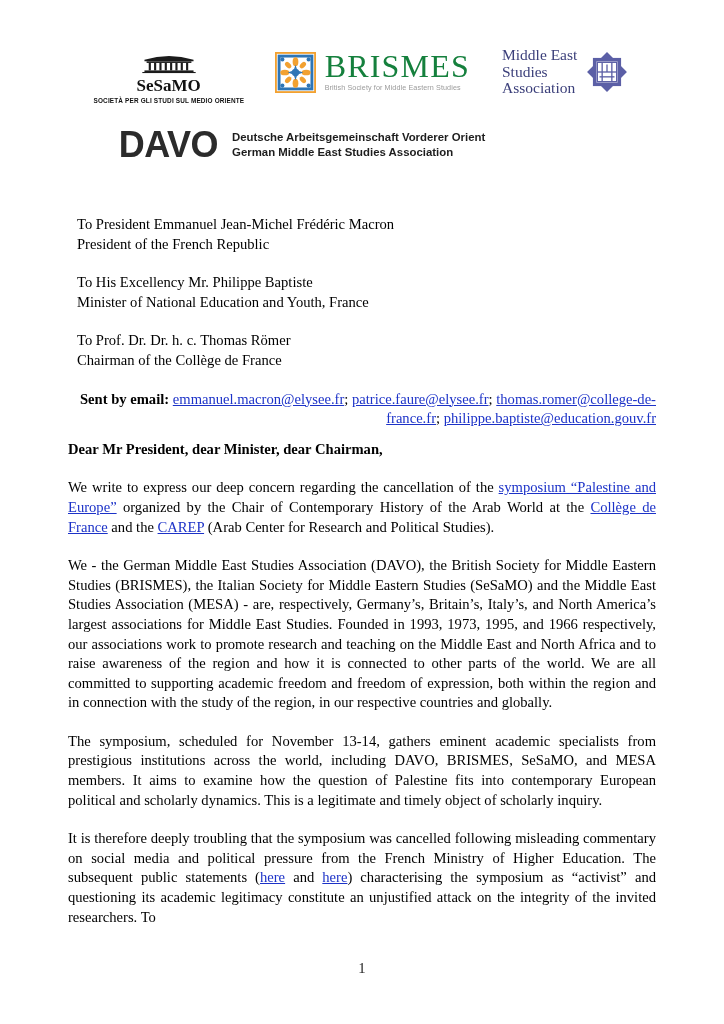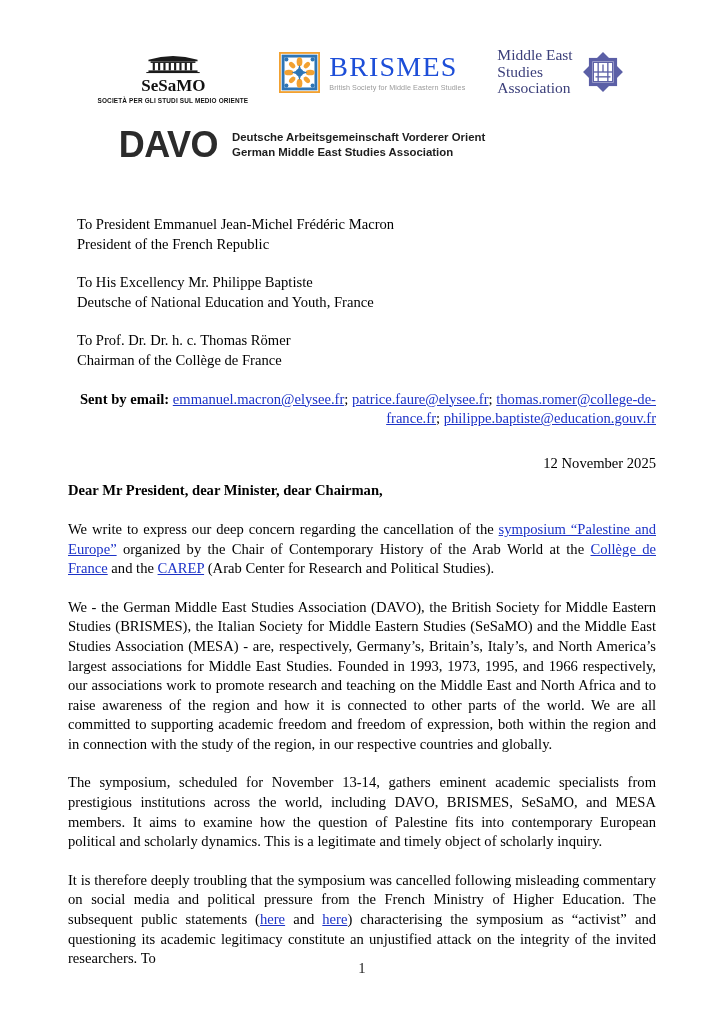--- a/index.html
+++ b/index.html
@@ -66,24 +66,24 @@
   .brismes {
     display: flex;
     align-items: center;
     gap: 9px;
     height: 56px;
   }
   .brismes-tile { flex: 0 0 auto; display:block; }
   .brismes-text { display: flex; flex-direction: column; justify-content: center; }
   .brismes-word {
     font-family: "Liberation Serif", serif;
-    font-size: 28px;
+    font-size: 32px;
     line-height: 31px;
     letter-spacing: 1.2px;
-    color: #1d4ed8;
+    color: #15803d;
   }
   .brismes-sub {
     font-family: Liberation Sans, sans-serif;
     font-size: 7.2px;
     line-height: 10px;
     letter-spacing: 0.1px;
     color: #9a9a9a;
     white-space: nowrap;
     margin-top: 1px;
   }
@@ -292,31 +292,30 @@
 
   <div class="body-area">
 
     <div class="blk addr">
       <div>To President Emmanuel Jean-Michel Frédéric Macron</div>
       <div>President of the French Republic</div>
     </div>
 
     <div class="blk addr">
       <div>To His Excellency Mr. Philippe Baptiste</div>
-      <div>Deutsche of National Education and Youth, France</div>
+      <div>Minister of National Education and Youth, France</div>
     </div>
 
     <div class="blk addr">
       <div>To Prof. Dr. Dr. h. c. Thomas Römer</div>
       <div>Chairman of the Collège de France</div>
     </div>
 
     <div class="sentline"><b>Sent by email:</b> <a class="lnk" href="#">emmanuel.macron@elysee.fr</a><span>; </span><a class="lnk" href="#">patrice.faure@elysee.fr</a><span>; </span><a class="lnk" href="#">thomas.romer@college-de-france.fr</a><span>; </span><a class="lnk" href="#">philippe.baptiste@education.gouv.fr</a></div>
 
-    <div class="date">12 November 2025</div>
 
     <div class="salut">Dear Mr President, dear Minister, dear Chairman,</div>
 
     <p class="para"><span>We write to express our deep concern regarding the cancellation of the </span><a class="lnk" href="#">symposium “Palestine and Europe”</a><span> organized by the Chair of Contemporary History of the Arab World at the </span><a class="lnk" href="#">Collège de France</a><span> and the </span><a class="lnk" href="#">CAREP</a><span> (Arab Center for Research and Political Studies).</span></p>
 
     <p class="para">We - the German Middle East Studies Association (DAVO), the British Society for Middle Eastern Studies (BRISMES), the Italian Society for Middle Eastern Studies (SeSaMO) and the Middle East Studies Association (MESA) - are, respectively, Germany’s, Britain’s, Italy’s, and North America’s largest associations for Middle East Studies. Founded in 1993, 1973, 1995, and 1966 respectively, our associations work to promote research and teaching on the Middle East and North Africa and to raise awareness of the region and how it is connected to other parts of the world. We are all committed to supporting academic freedom and freedom of expression, both within the region and in connection with the study of the region, in our respective countries and globally.</p>
 
     <p class="para">The symposium, scheduled for November 13-14, gathers eminent academic specialists from prestigious institutions across the world, including DAVO, BRISMES, SeSaMO, and MESA members. It aims to examine how the question of Palestine fits into contemporary European political and scholarly dynamics. This is a legitimate and timely object of scholarly inquiry.</p>
 
     <p class="para"><span>It is therefore deeply troubling that the symposium was cancelled following misleading commentary on social media and political pressure from the French Ministry of Higher Education. The subsequent public statements (</span><a class="lnk" href="#">here</a><span> and </span><a class="lnk" href="#">here</a><span>) characterising the symposium as “activist” and questioning its academic legitimacy constitute an unjustified attack on the integrity of the invited researchers. To</span></p>

